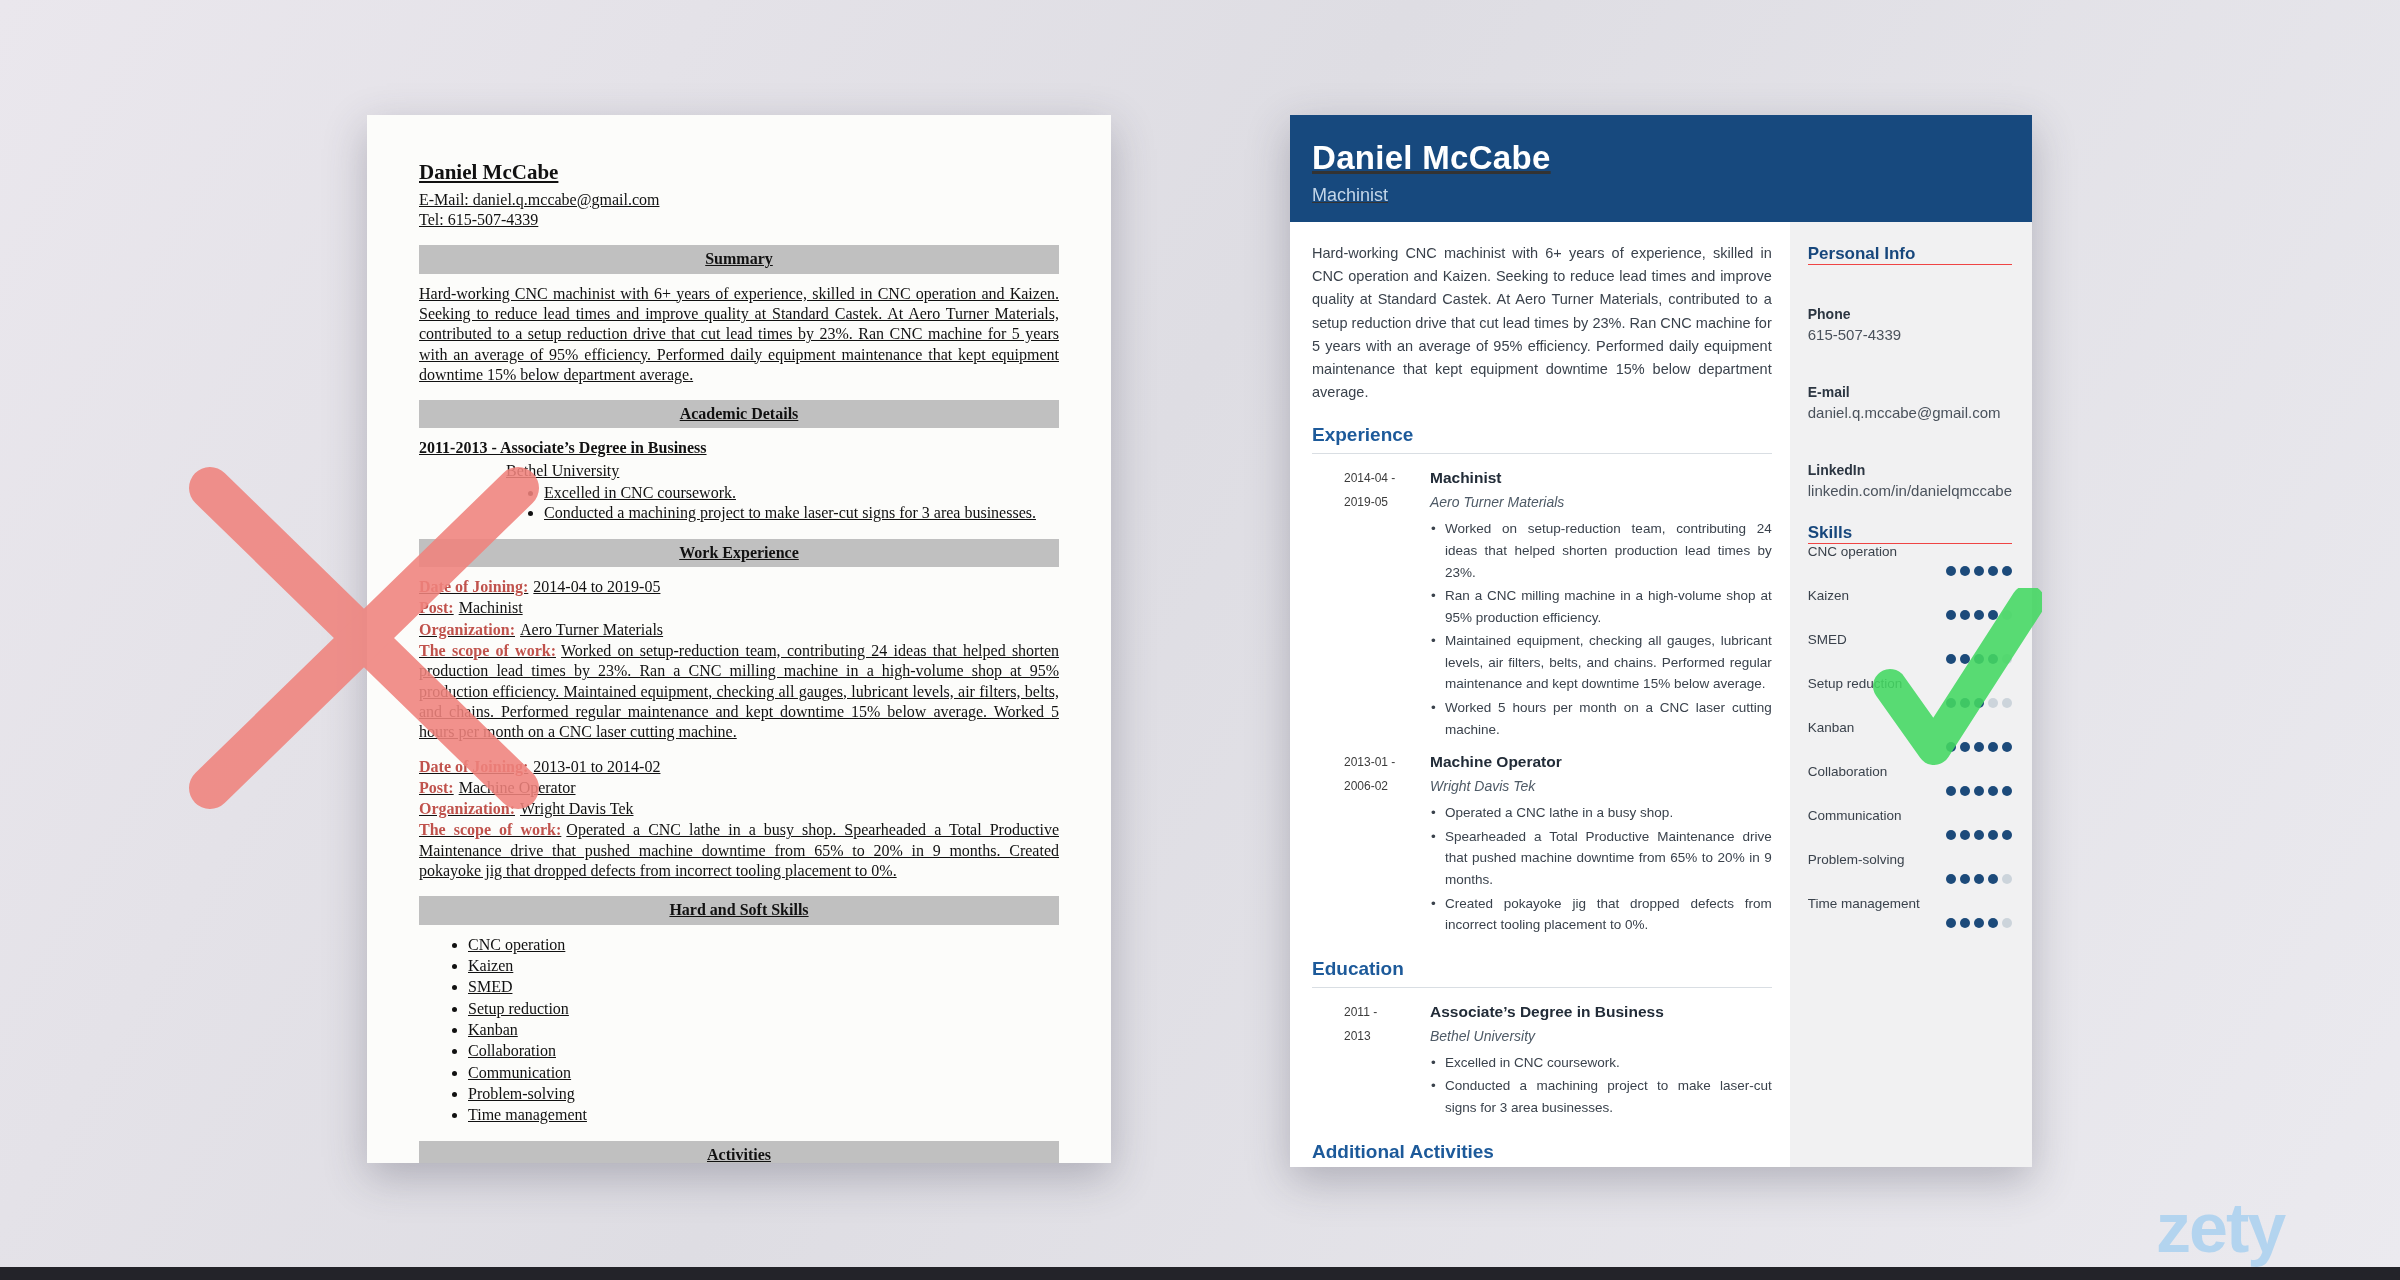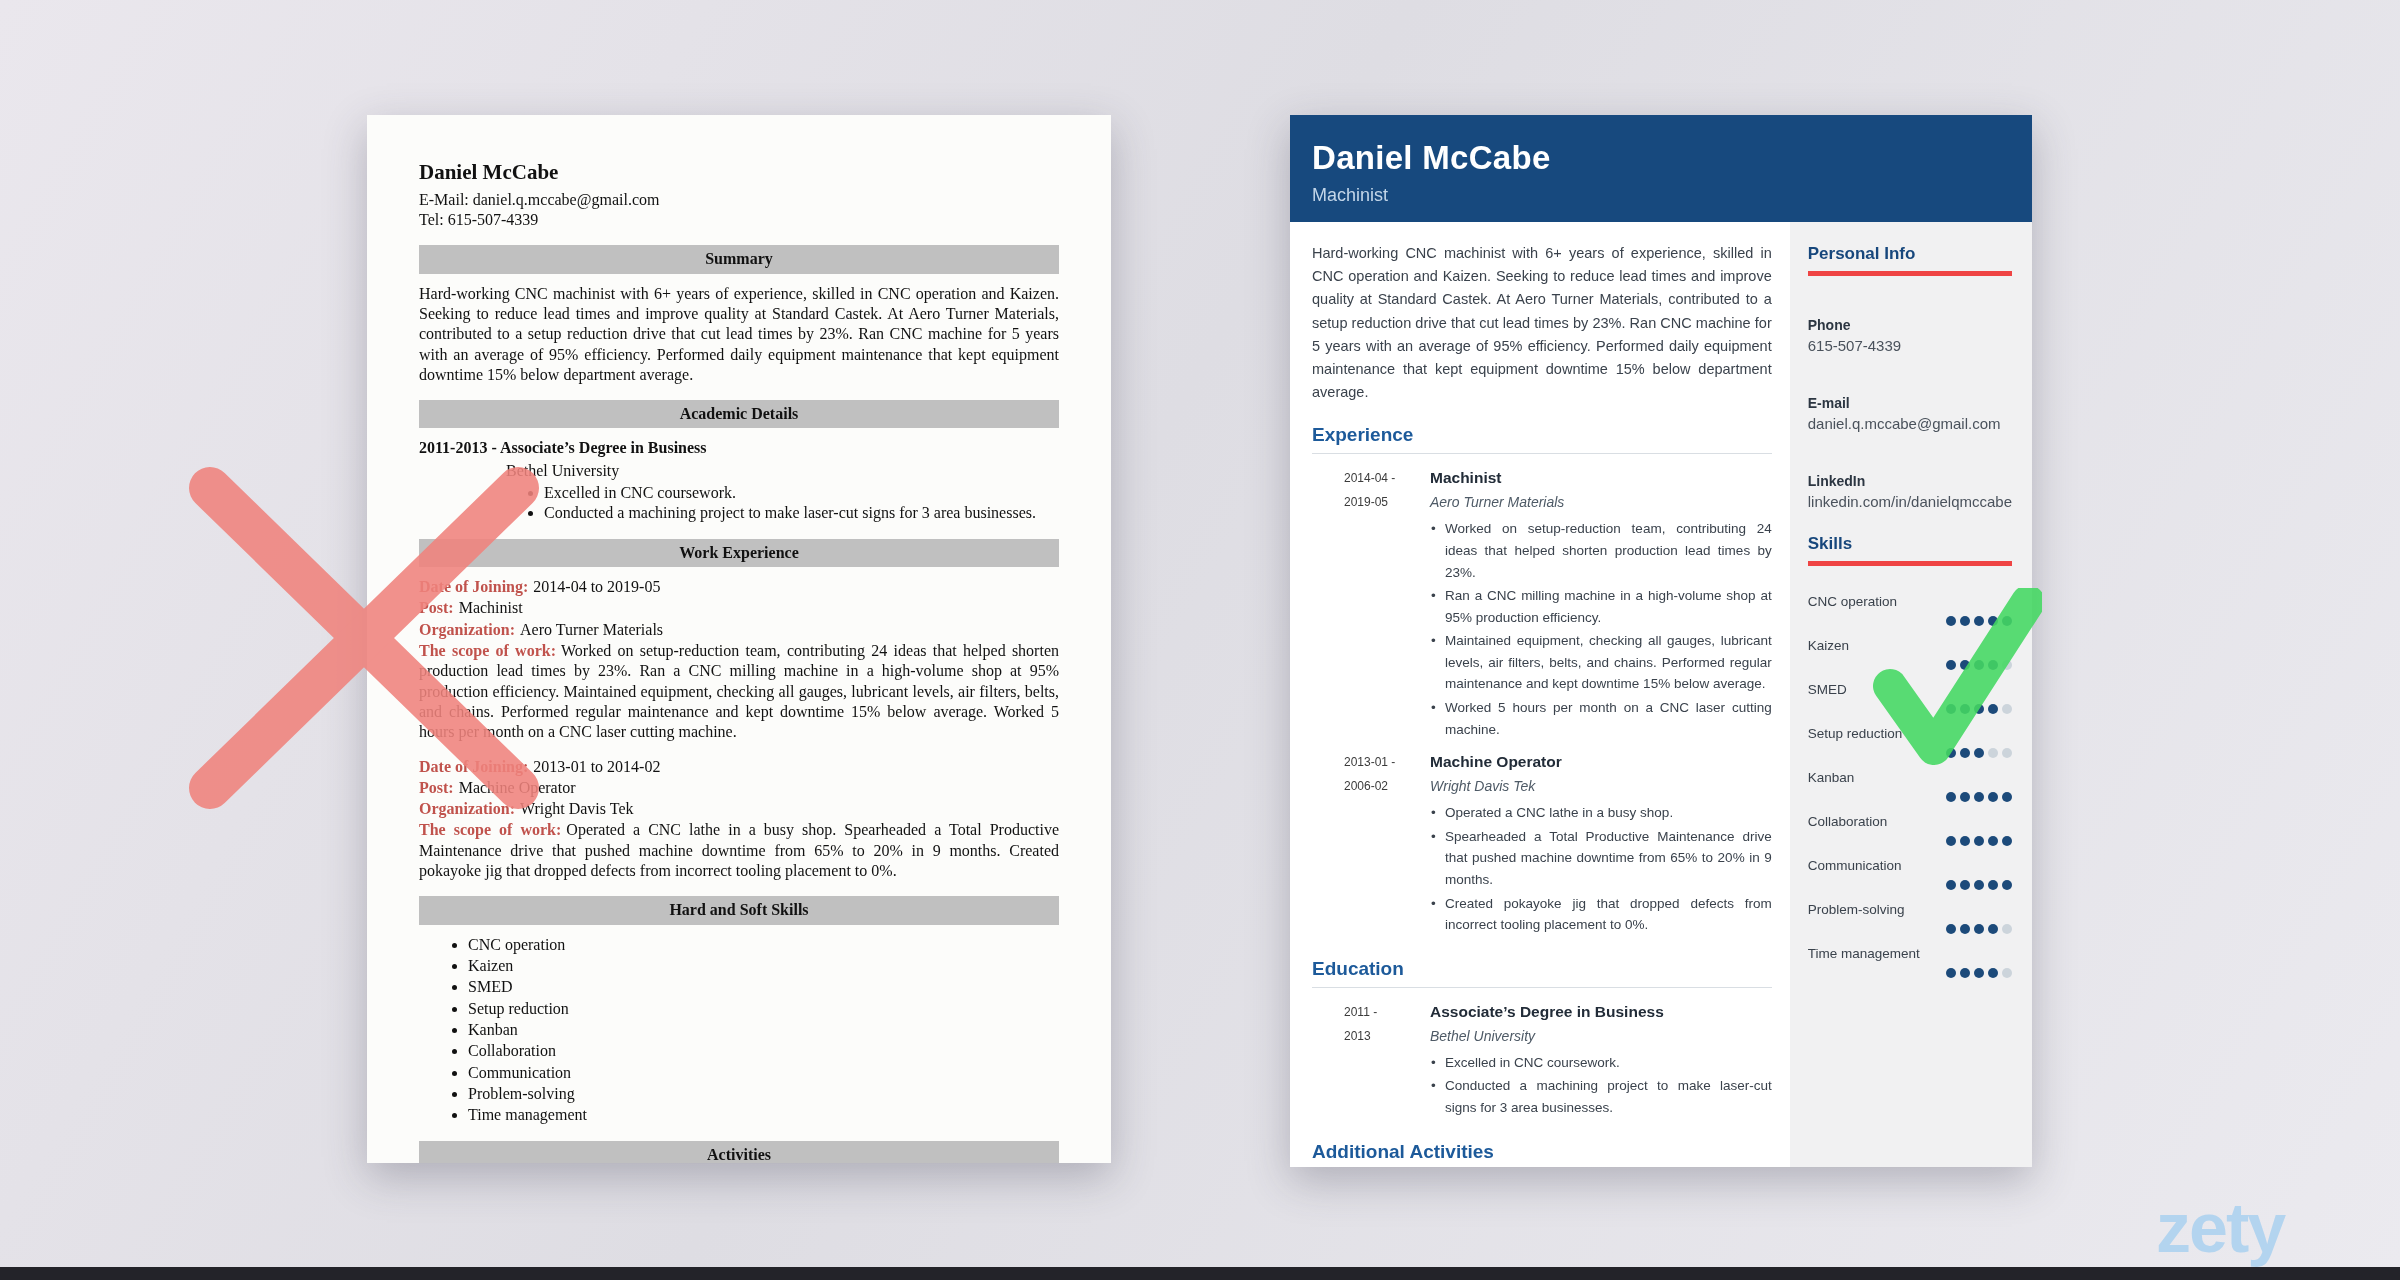--- a/index.html
+++ b/index.html
@@ -5,21 +5,21 @@
   * { margin:0; padding:0; box-sizing:border-box; }
   html,body { width:2400px; height:1280px; }
   body{
     font-family:"Liberation Sans", sans-serif;
     background:linear-gradient(120deg,#eae7ed 0%,#dedde3 45%,#ebeaef 100%);
     position:relative; overflow:hidden;
   }
   .stage{ position:absolute; inset:0; }
 
   
-  .page{ position:absolute; box-shadow:0 14px 40px rgba(60,60,80,.30); overflow:hidden; }
+  .page{ position:absolute; box-shadow:0 14px 40px rgba(60,60,80,.30); overflow:hidden;text-decoration:underline; }
 
   
   .wrong-page{
     left:367px; top:115px; width:744px; height:1048px;
     background:#fcfcfa; font-family:"Liberation Serif", serif;
     padding:44px 52px; color:#111; font-size:16px; line-height:1.27;
   }
   .w-name{ font-size:21px; font-weight:bold; margin-bottom:4px; }
   .w-contact{ font-size:16px; }
   .w-bar{
@@ -64,21 +64,21 @@
   .r-role{ font-size:15.5px; font-weight:bold; color:#222c38; line-height:24px; }
   .r-company{ font-size:14px; font-style:italic; color:#4e5a66; line-height:24px; margin-bottom:4px; }
   .r-bullets li{
     list-style:none; position:relative; padding-left:15px;
     font-size:13.5px; line-height:1.6; color:#3a424c; text-align:justify; margin-bottom:2px;
   }
   .r-bullets li::before{ content:"•"; position:absolute; left:1px; color:#3a424c; }
 
   .s-h2{
     font-size:17px; font-weight:bold; color:#17477c;
-    border-bottom:5px solid #ef4444; padding-bottom:7px; margin-bottom:28px;
+    border-bottom:1px solid #ef4444; margin-bottom:0;
   }
   .s-entry{ margin-bottom:12px;margin-top:41px; }
   .s-label{ font-size:14px; font-weight:bold; color:#2c3642; margin-bottom:4px; }
   .s-value{ font-size:15px; color:#4a525c; }
   .s-skills{ margin-top:24px; }
   .skill{ margin-bottom:12px; }
   .skill-name{ font-size:13.5px; color:#3a424c; }
   .dots{ display:flex; gap:4px; justify-content:flex-end; margin-top:7px; }
   .dot{ width:10px; height:10px; border-radius:50%; background:#ccd4db; }
   .dot.filled{ background:#1c4a7a; }

